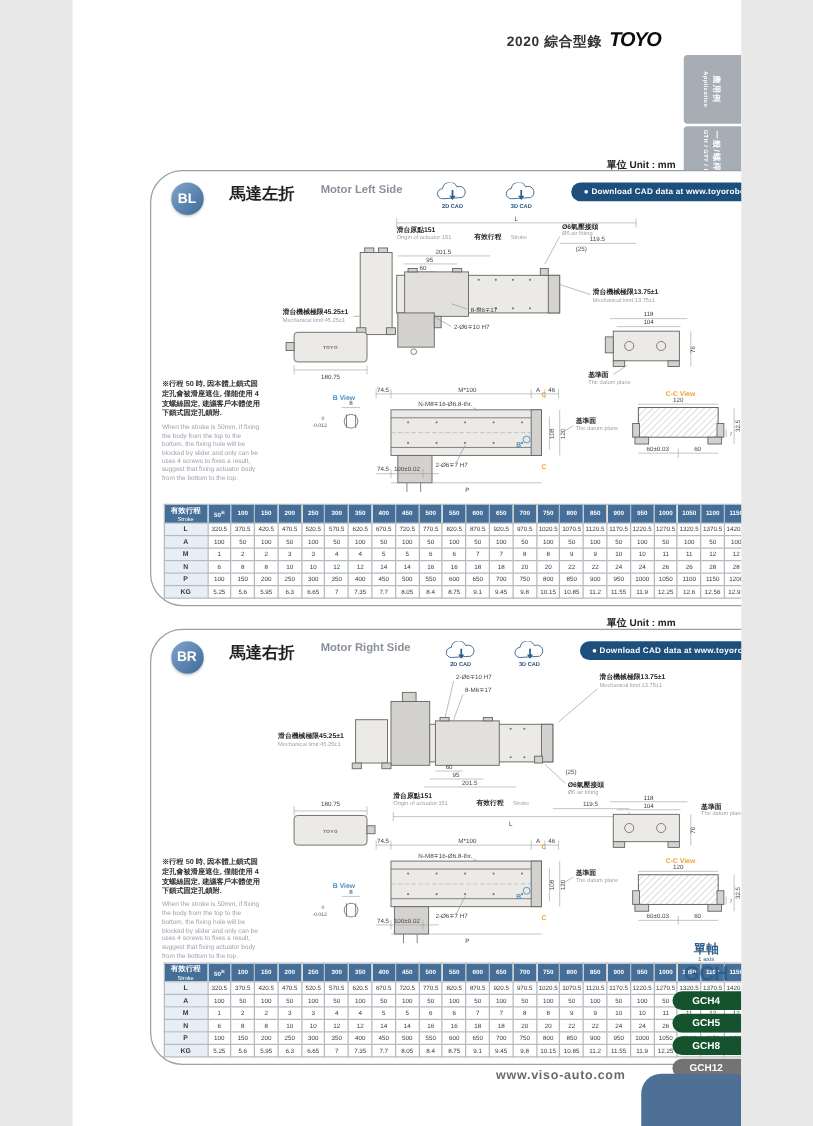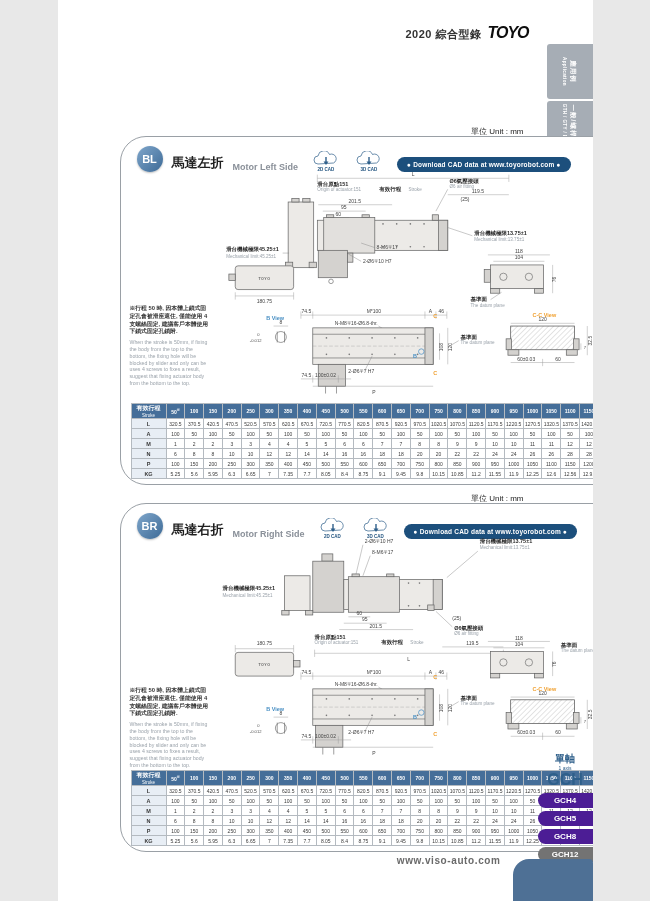--- a/index.html
+++ b/index.html
@@ -13,23 +13,23 @@
   .title-zh{font-size:19px;font-weight:bold;color:#2b2b2b;line-height:1.1}
   .title-en{font-size:11px;font-weight:bold;color:#b2b8be;margin-top:2px}
   
   .side-tabs{position:absolute;top:44px;right:0;width:46px}
   .side-tab{height:55px;margin-bottom:2px;background:#a6adb5;border-radius:3px 0 0 3px;display:flex;align-items:center;justify-content:center;color:#fff;cursor:pointer}
   .side-tab.active{background:#3e6b95}
   .side-tab .rot{transform:rotate(90deg);display:flex;flex-direction:column;align-items:center;gap:1px;white-space:nowrap}
   .tab-zh{font-size:6.5px;font-weight:bold;letter-spacing:1px}
   .tab-en{font-size:4.5px;font-weight:bold;letter-spacing:.4px}
   
-  .unit-label{position:absolute;right:69px;font-size:8px;font-weight:normal;color:#222}
+  .unit-label{position:absolute;right:52px;font-size:8px;font-weight:bold;color:#222}
   .panel{position:absolute;left:62px;width:526px;height:347px;border:1px solid #9aa0a6;border-radius:26px;background:#fff}
-  .panel-header{position:absolute;top:9px;left:16px;display:flex;align-items:flex-end;gap:9px}
+  .panel-header{position:absolute;top:9px;left:16px;display:flex;align-items:flex-start;gap:21px}
   .badge{width:26px;height:26px;border-radius:50%;background:linear-gradient(135deg,#7fa6cb,#3d6a96);color:#fff;font-weight:bold;font-size:11px;display:flex;align-items:center;justify-content:center;box-shadow:0 1px 2px rgba(0,0,0,.25)}
   .sec-zh{font-size:13px;font-weight:bold;color:#1f1f1f}
   .sec-en{font-size:9px;font-weight:bold;color:#8a9099}
   .cad-icon{display:flex;flex-direction:column;align-items:center;margin-left:4px;cursor:pointer}
   .cad-label{font-size:4.5px;font-weight:bold;color:#1c4f7c;margin-top:-2px}
   .dl-pill{background:#1c4f7c;color:#fff;font-size:6.5px;font-weight:bold;padding:4px 10px;border-radius:9px;margin-left:4px;cursor:pointer;letter-spacing:.2px}
   .drawing{position:absolute;left:2px}
   .note{position:absolute;left:9px;width:82px}
   .note-zh{font-size:5.8px;font-weight:bold;color:#333;line-height:1.35}
   .note-en{font-size:5.2px;color:#9aa2aa;line-height:1.3;margin-top:3px}
@@ -58,21 +58,21 @@
   .dm{stroke:#999;stroke-width:.5;fill:none}
   .ld{stroke:#888;stroke-width:.5;fill:none}
   .dash{stroke:#999;stroke-width:.4;stroke-dasharray:4 2}
   .hole{fill:#777}
   .bmark{stroke:#4a90c4;stroke-width:.8;fill:none}
   
   .gch-menu{position:absolute;right:0;top:752px;width:55px;text-align:center}
   .gch-title-zh{font-size:10px;font-weight:bold;color:#2e5f8a}
   .gch-title-en{font-size:5px;color:#2e5f8a;margin-top:-1px}
   .gch-title-series{font-size:16px;font-weight:bold;color:#2e5f8a;margin-bottom:4px}
-  .gch-item{height:15px;line-height:15px;margin:3px 0;background:#4c1d95;color:#fff;font-size:8px;font-weight:bold;border-radius:8px 0 0 8px;text-align:center;cursor:pointer}
+  .gch-item{height:15px;line-height:15px;margin:3px 0;background:#14532d;color:#fff;font-size:8px;font-weight:bold;border-radius:8px 0 0 8px;text-align:center;cursor:pointer}
   .gch-item.active{background:#737373}
   
   .website{position:absolute;top:855px;right:92px;font-size:10px;font-weight:bold;color:#6a6a6a;letter-spacing:.6px}
   .corner-shape{position:absolute;right:0;bottom:0;width:80px;height:42px;background:#4e7095;border-radius:16px 4px 0 0}
 </style>
 </head>
 <body>
 
 <div class="page">
 

